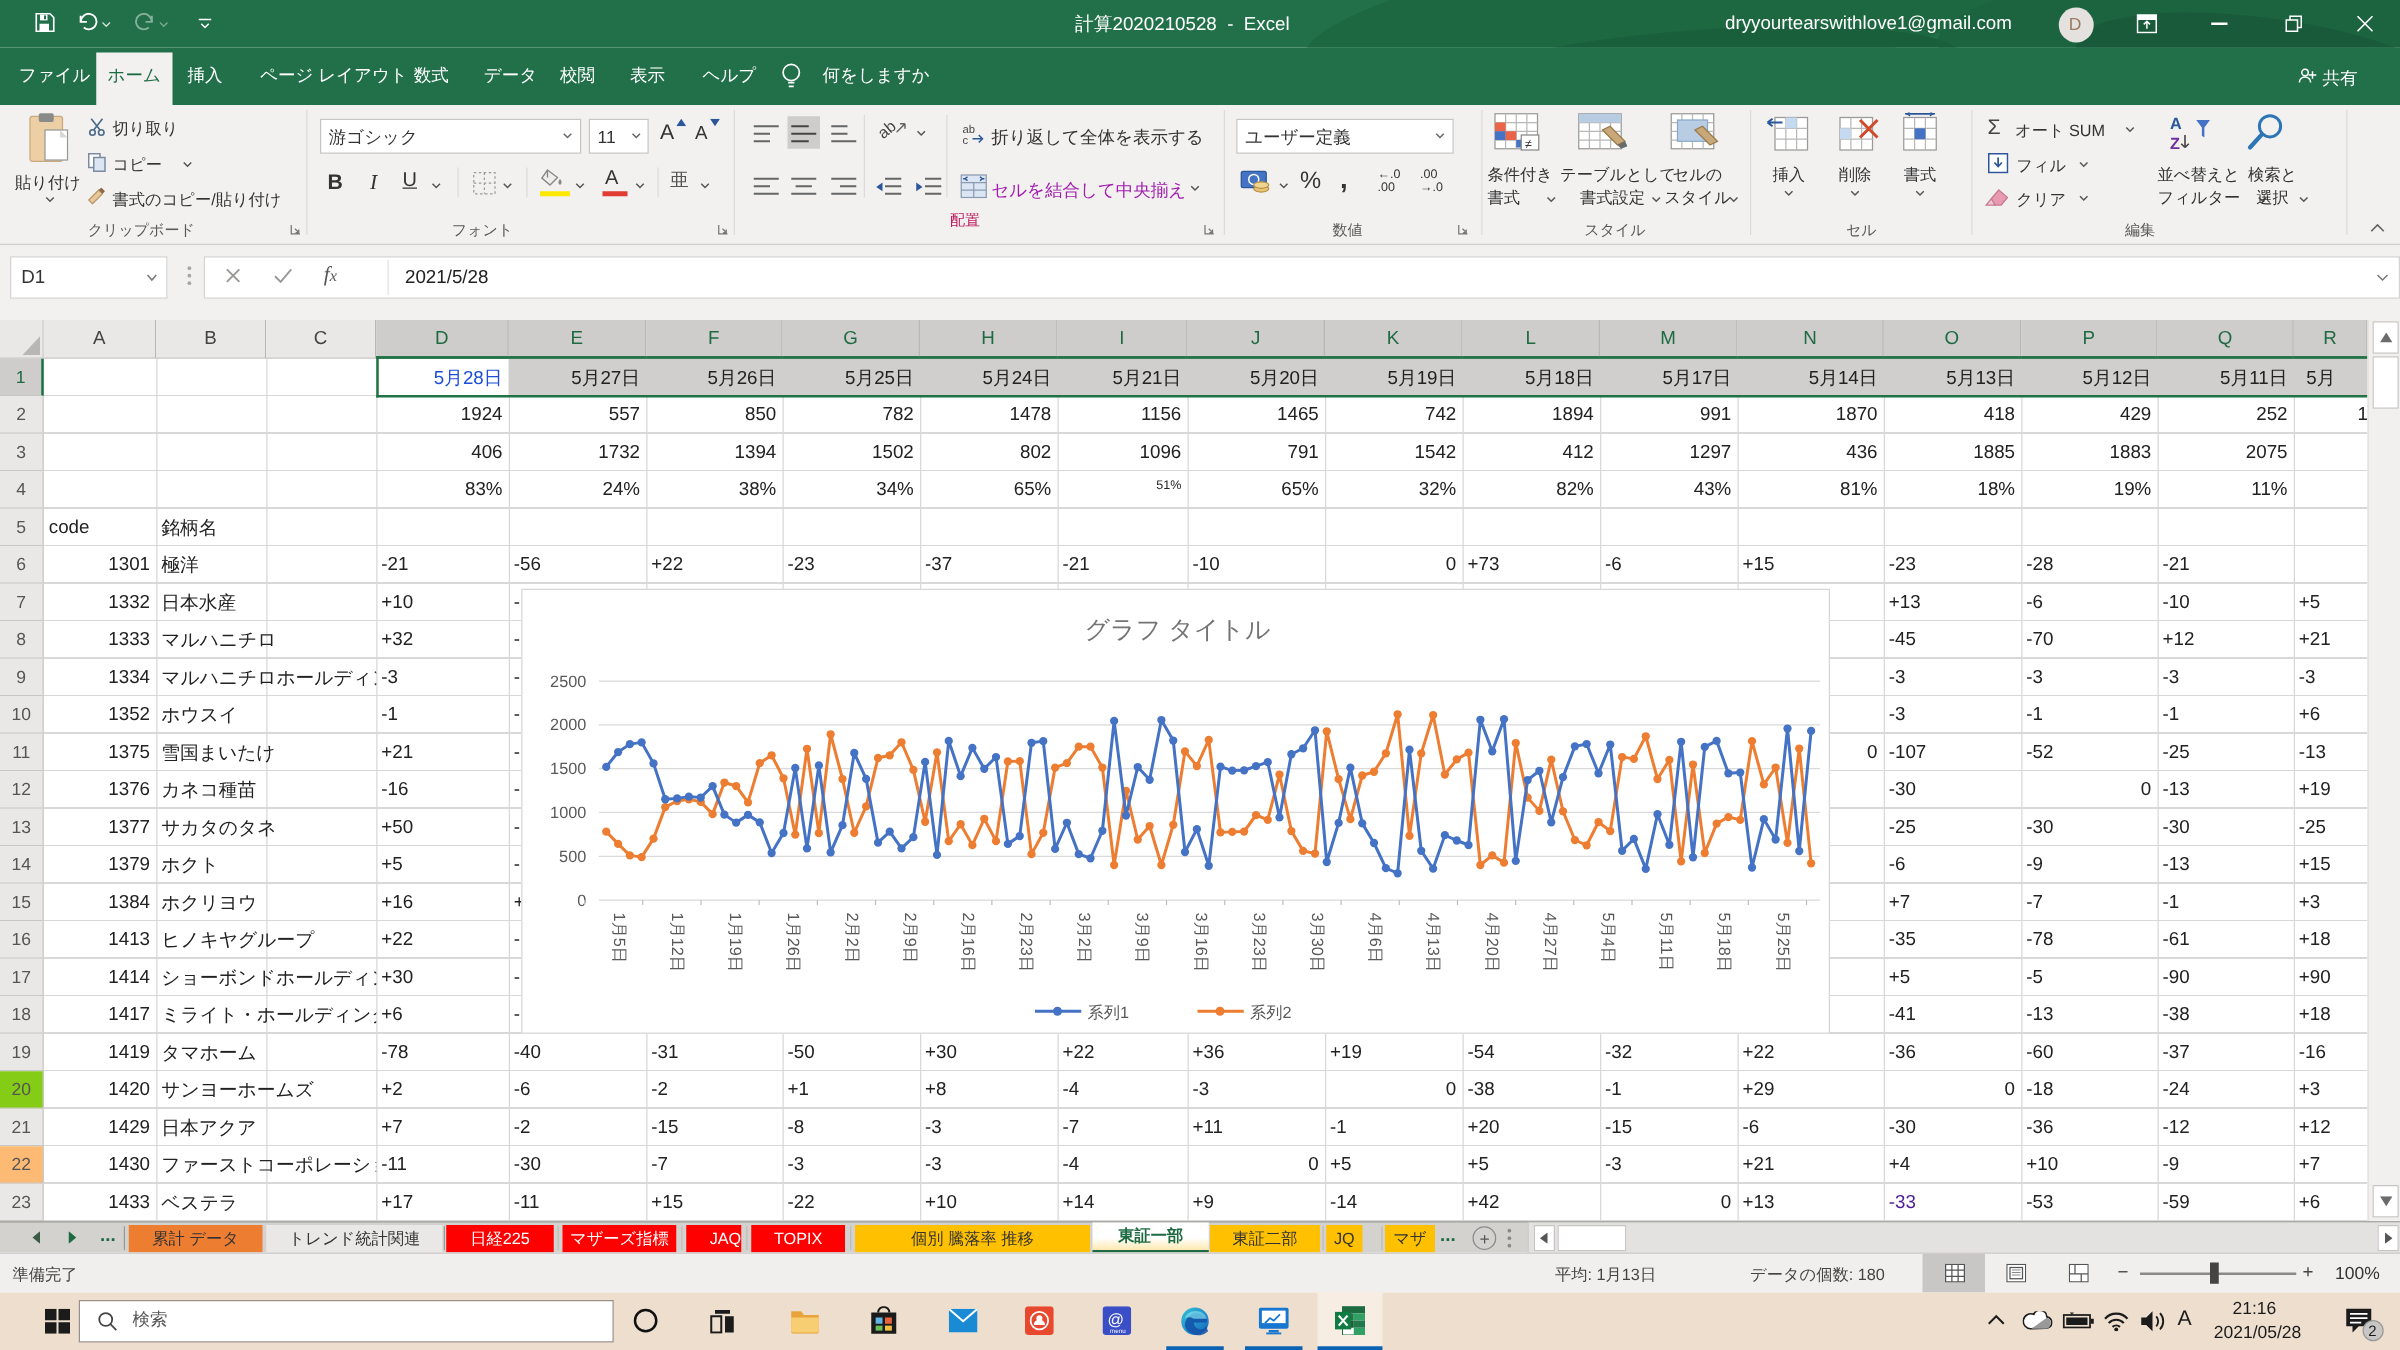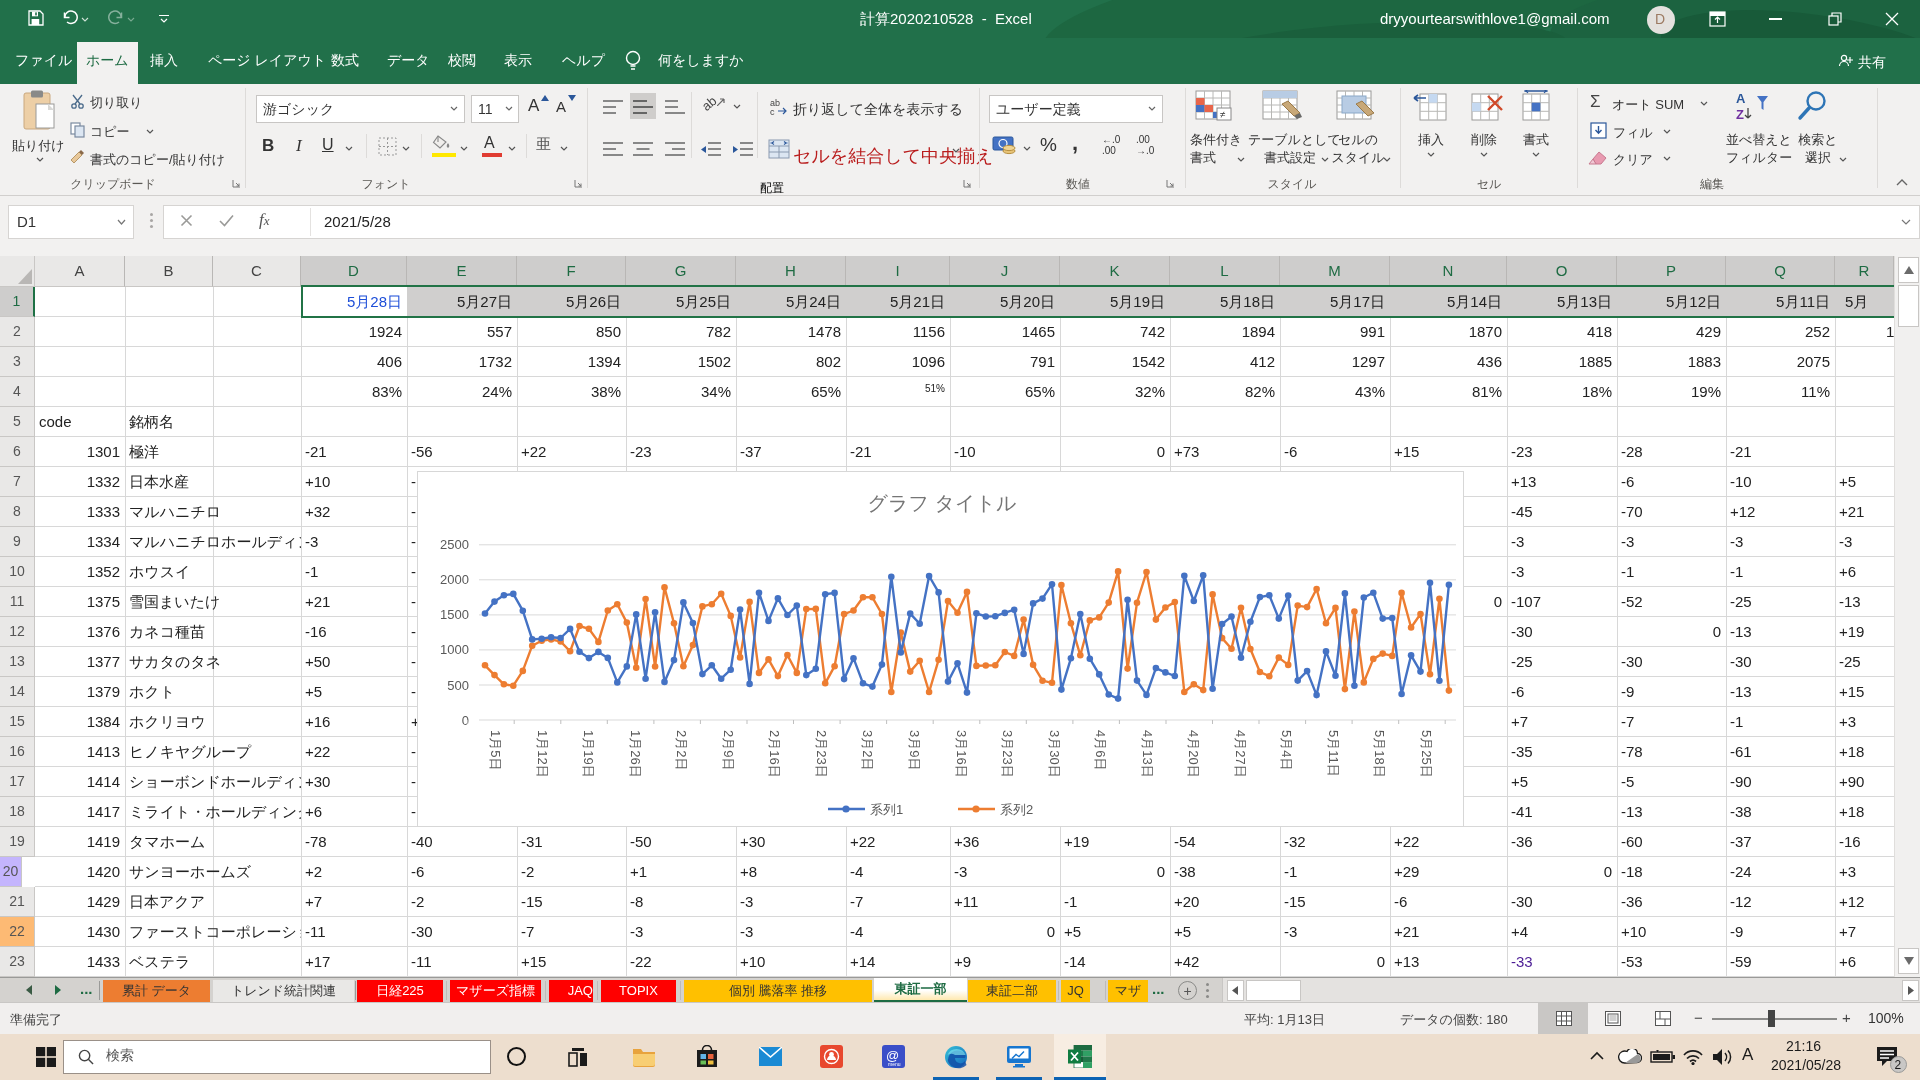--- a/index.html
+++ b/index.html
@@ -207,25 +207,25 @@
 <text x="0" y="8" font-size="9" fill="#444">ab</text>
       <text x="0" y="17" font-size="9" fill="#444">c</text>
 <path d="M8 13 h7 M13 10 l3 3 -3 3" stroke="#2b579a" stroke-width="1.2" fill="none"></path>
     </svg>
 <div class="txt" style="left:793px;top:17px;color:#333;font-size:14px">折り返して全体を表示する</div>
 <svg class="ab" style="left:768px;top:55px" width="22" height="20" viewBox="0 0 22 20">
 <rect x="1" y="1" width="20" height="18" fill="#dce6f2" stroke="#8a9ab0"></rect>
 <path d="M1 7 h20 M1 13 h20 M11 7 v12" stroke="#8a9ab0" stroke-width="1"></path>
 <path d="M5 4 L2.5 4 M17 4 l2.5 0 M4 4 l2-1.5 M4 4 l2 1.5 M18 4 l-2 -1.5 M18 4 l-2 1.5" stroke="#2b579a" stroke-width="1.1" fill="none"></path>
     </svg>
-<div class="txt" style="left:793px;top:60px;color:#b91c1c;font-size:18px">セルを結合して中央揃え</div>
+<div class="txt" style="left:793px;top:60px;color:#a21caf;font-size:14px">セルを結合して中央揃え</div>
 <svg class="ab" style="left:952px;top:64px" width="8" height="6" viewBox="0 0 8 6">
       <path d="M1 1 l3 3 l3-3" stroke="#555" stroke-width="1.2" fill="none"></path>
     </svg>
-<div class="txt" style="left:712px;top:96px;width:120px;text-align:center;color:#000000;font-size:12px">配置</div>
+<div class="txt" style="left:712px;top:84px;width:120px;text-align:center;color:#be185d;font-size:12px">配置</div>
 <svg class="ab" style="left:963px;top:95px" width="10" height="10" viewBox="0 0 10 10">
       <path d="M1 1 v7 h7 M4 4 l3 3 M7 4.5 V7 H4.5" stroke="#777" stroke-width="1" fill="none"></path>
     </svg>
 <div class="ab" style="left:979px;top:4px;width:1px;height:100px;background:#dddbd9"></div>
 <div class="ab" style="left:989px;top:11px;width:174px;height:28px;background:#fff;border:1px solid #c8c6c4"></div>
 <div class="txt" style="left:996px;top:17px;color:#333;font-size:14px">ユーザー定義</div>
 <svg class="ab" style="left:1148px;top:22px" width="8" height="6" viewBox="0 0 8 6">
       <path d="M1 1 l3 3 l3-3" stroke="#666" stroke-width="1.2" fill="none"></path>
     </svg>
 <svg class="ab" style="left:992px;top:51px" width="26" height="22" viewBox="0 0 26 22">
@@ -417,21 +417,21 @@
 <div class="ab" style="left:0;top:301px;width:35px;height:30px;background:#e9e8e7;border-right:1px solid #c9c7c5;border-bottom:1px solid #c9c7c5;color:#555;font-size:14px;text-align:center;line-height:29px">10</div>
 <div class="ab" style="left:0;top:331px;width:35px;height:30px;background:#e9e8e7;border-right:1px solid #c9c7c5;border-bottom:1px solid #c9c7c5;color:#555;font-size:14px;text-align:center;line-height:29px">11</div>
 <div class="ab" style="left:0;top:361px;width:35px;height:30px;background:#e9e8e7;border-right:1px solid #c9c7c5;border-bottom:1px solid #c9c7c5;color:#555;font-size:14px;text-align:center;line-height:29px">12</div>
 <div class="ab" style="left:0;top:391px;width:35px;height:30px;background:#e9e8e7;border-right:1px solid #c9c7c5;border-bottom:1px solid #c9c7c5;color:#555;font-size:14px;text-align:center;line-height:29px">13</div>
 <div class="ab" style="left:0;top:421px;width:35px;height:30px;background:#e9e8e7;border-right:1px solid #c9c7c5;border-bottom:1px solid #c9c7c5;color:#555;font-size:14px;text-align:center;line-height:29px">14</div>
 <div class="ab" style="left:0;top:451px;width:35px;height:30px;background:#e9e8e7;border-right:1px solid #c9c7c5;border-bottom:1px solid #c9c7c5;color:#555;font-size:14px;text-align:center;line-height:29px">15</div>
 <div class="ab" style="left:0;top:481px;width:35px;height:30px;background:#e9e8e7;border-right:1px solid #c9c7c5;border-bottom:1px solid #c9c7c5;color:#555;font-size:14px;text-align:center;line-height:29px">16</div>
 <div class="ab" style="left:0;top:511px;width:35px;height:30px;background:#e9e8e7;border-right:1px solid #c9c7c5;border-bottom:1px solid #c9c7c5;color:#555;font-size:14px;text-align:center;line-height:29px">17</div>
 <div class="ab" style="left:0;top:541px;width:35px;height:30px;background:#e9e8e7;border-right:1px solid #c9c7c5;border-bottom:1px solid #c9c7c5;color:#555;font-size:14px;text-align:center;line-height:29px">18</div>
 <div class="ab" style="left:0;top:571px;width:35px;height:30px;background:#e9e8e7;border-right:1px solid #c9c7c5;border-bottom:1px solid #c9c7c5;color:#555;font-size:14px;text-align:center;line-height:29px">19</div>
-<div class="ab" style="left:0;top:601px;width:22px;height:30px;background:#c4b5fd;border-right:1px solid #c9c7c5;border-bottom:1px solid #c9c7c5;color:#555;font-size:14px;text-align:center;line-height:29px">20</div>
+<div class="ab" style="left:0;top:601px;width:35px;height:30px;background:#84cc16;border-right:1px solid #c9c7c5;border-bottom:1px solid #c9c7c5;color:#555;font-size:14px;text-align:center;line-height:29px">20</div>
 <div class="ab" style="left:0;top:631px;width:35px;height:30px;background:#e9e8e7;border-right:1px solid #c9c7c5;border-bottom:1px solid #c9c7c5;color:#555;font-size:14px;text-align:center;line-height:29px">21</div>
 <div class="ab" style="left:0;top:661px;width:35px;height:30px;background:#fdba74;border-right:1px solid #c9c7c5;border-bottom:1px solid #c9c7c5;color:#555;font-size:14px;text-align:center;line-height:29px">22</div>
 <div class="ab" style="left:0;top:691px;width:35px;height:30px;background:#e9e8e7;border-right:1px solid #c9c7c5;border-bottom:1px solid #c9c7c5;color:#555;font-size:14px;text-align:center;line-height:29px">23</div>
 <div class="ab" style="left:35px;top:31px;width:1859px;height:690px;background:repeating-linear-gradient(to bottom,transparent 0,transparent 29px,#d8d8d8 29px,#d8d8d8 30px)"></div>
 <div class="ab" style="left:125px;top:31px;width:1px;height:690px;background:#d8d8d8"></div>
 <div class="ab" style="left:213px;top:31px;width:1px;height:690px;background:#d8d8d8"></div>
 <div class="ab" style="left:301px;top:31px;width:1px;height:690px;background:#d8d8d8"></div>
 <div class="ab" style="left:407px;top:31px;width:1px;height:690px;background:#d8d8d8"></div>
 <div class="ab" style="left:517px;top:31px;width:1px;height:690px;background:#d8d8d8"></div>
 <div class="ab" style="left:626px;top:31px;width:1px;height:690px;background:#d8d8d8"></div>

